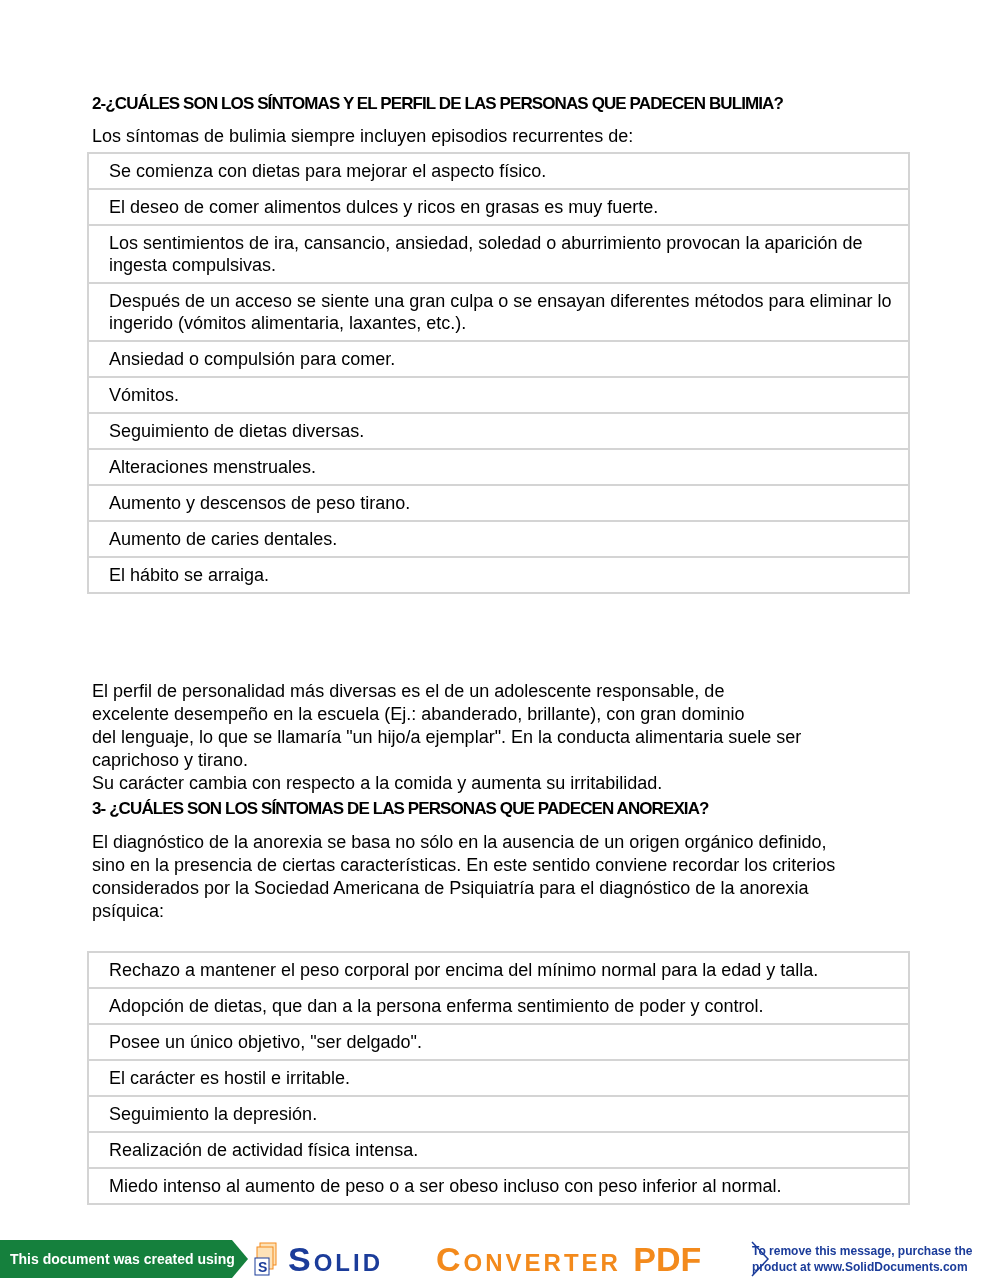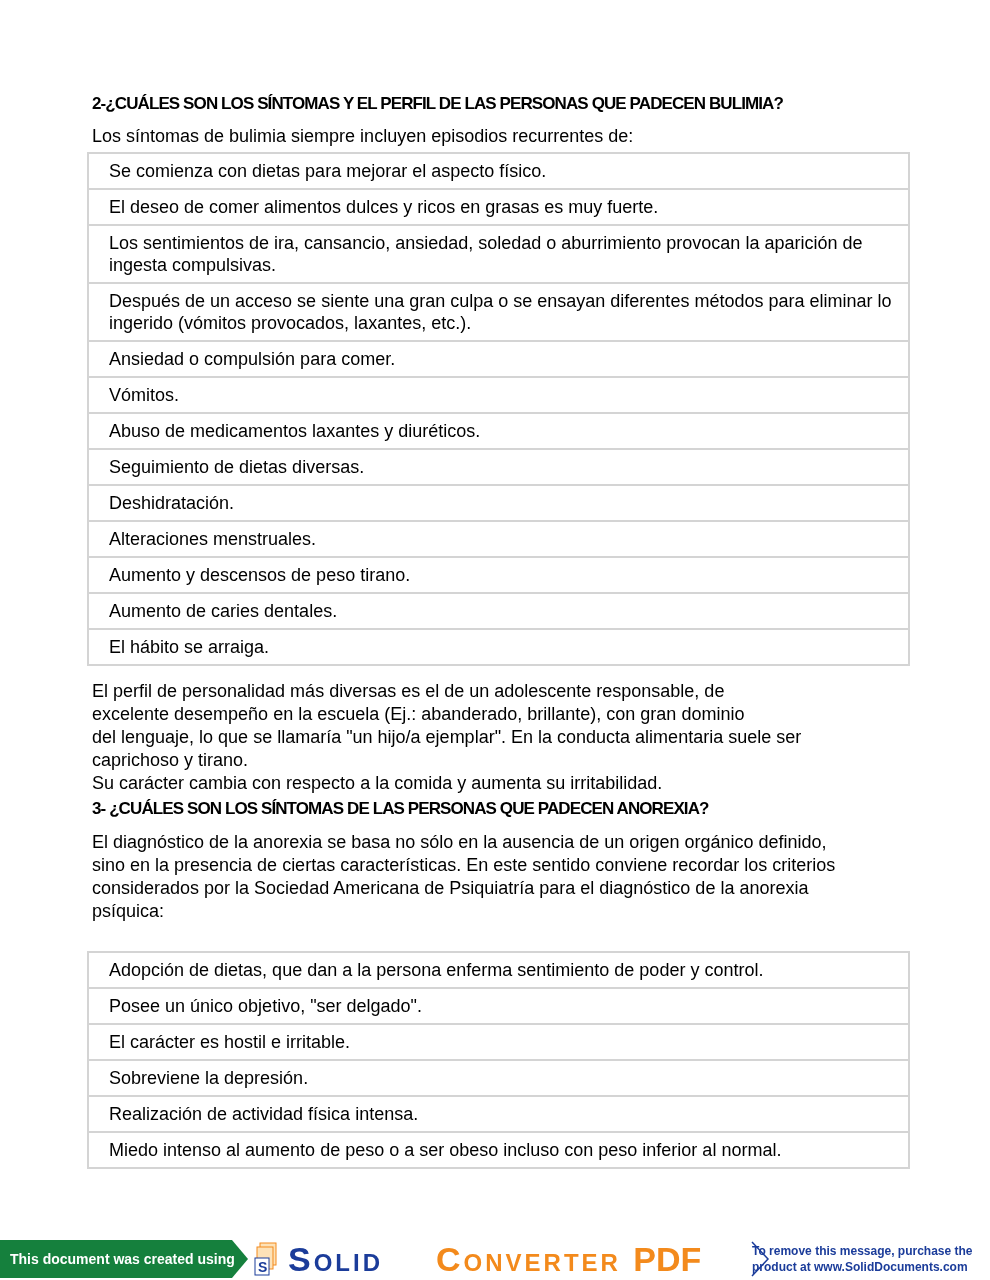--- a/index.html
+++ b/index.html
@@ -39,36 +39,30 @@
         <tr>
           <td>Se comienza con dietas para mejorar el aspecto físico.</td>
         </tr>
     <tr>
           <td>El deseo de comer alimentos dulces y ricos en grasas es muy fuerte.</td>
         </tr>
     <tr>
           <td>Los sentimientos de ira, cansancio, ansiedad, soledad o aburrimiento provocan la aparición de ingesta compulsivas.</td>
         </tr>
     <tr>
-          <td>Después de un acceso se siente una gran culpa o se ensayan diferentes métodos para eliminar lo ingerido (vómitos provocados, laxantes, etc.).</td>
+          <td>Después de un acceso se siente una gran culpa o se ensayan diferentes métodos para eliminar lo ingerido (vómitos alimentaria, laxantes, etc.).</td>
         </tr>
     <tr>
           <td>Ansiedad o compulsión para comer.</td>
         </tr>
     <tr>
           <td>Vómitos.</td>
         </tr>
     <tr>
-          <td>Abuso de medicamentos laxantes y diuréticos.</td>
-        </tr>
-    <tr>
           <td>Seguimiento de dietas diversas.</td>
-        </tr>
-    <tr>
-          <td>Deshidratación.</td>
         </tr>
     <tr>
           <td>Alteraciones menstruales.</td>
         </tr>
     <tr>
           <td>Aumento y descensos de peso tirano.</td>
         </tr>
     <tr>
           <td>Aumento de caries dentales.</td>
         </tr>
@@ -89,31 +83,34 @@
   <div class="h" style="top:799px;">3- ¿CUÁLES SON LOS SÍNTOMAS DE LAS PERSONAS QUE PADECEN ANOREXIA?</div>
   <div class="p" style="top:831px;">
     <div>El diagnóstico de la anorexia se basa no sólo en la ausencia de un origen orgánico definido,</div>
     <div>sino en la presencia de ciertas características. En este sentido conviene recordar los criterios</div>
     <div>considerados por la Sociedad Americana de Psiquiatría para el diagnóstico de la anorexia</div>
     <div>psíquica:</div>
   </div>
 
   <table class="box" style="top:951px;">
     <tbody>
+        <tr>
+          <td>Rechazo a mantener el peso corporal por encima del mínimo normal para la edad y talla.</td>
+        </tr>
     <tr>
           <td>Adopción de dietas, que dan a la persona enferma sentimiento de poder y control.</td>
         </tr>
     <tr>
           <td>Posee un único objetivo, "ser delgado".</td>
         </tr>
     <tr>
           <td>El carácter es hostil e irritable.</td>
         </tr>
     <tr>
-          <td>Sobreviene la depresión.</td>
+          <td>Seguimiento la depresión.</td>
         </tr>
     <tr>
           <td>Realización de actividad física intensa.</td>
         </tr>
     <tr>
           <td>Miedo intenso al aumento de peso o a ser obeso incluso con peso inferior al normal.</td>
         </tr>
   </tbody>
     </table>
 

